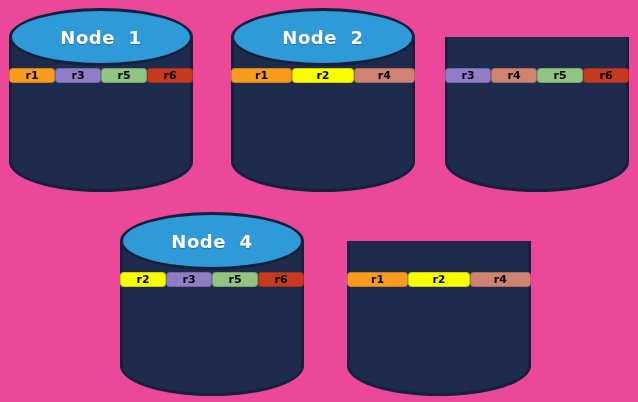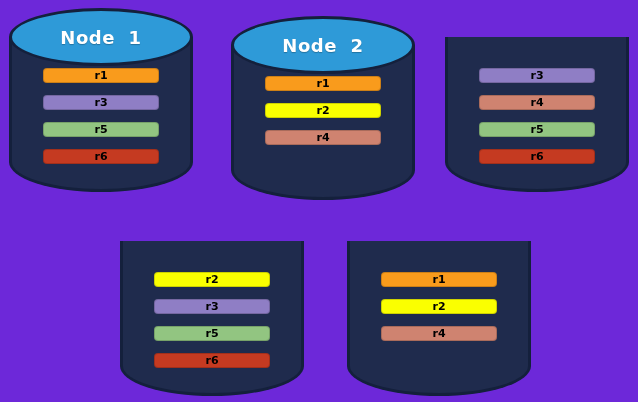--- a/index.html
+++ b/index.html
@@ -53,64 +53,64 @@
     word-spacing: 7px;
     letter-spacing: 0.5px;
     text-shadow: 0 1px 1px rgba(0,0,0,0.25);
   }
   .bars {
     position: absolute;
     left: 0;
     right: 0;
     top: 60px;
     display: flex;
-    flex-direction: column;
+    flex-direction: row;
     align-items: center;
-    gap: 12px;
+    gap: 0;
   }
   .bar {
     width: 116px;
     height: 15px;
     border-radius: 4px;
     border: 1px solid rgba(0,0,0,0.18);
     box-sizing: border-box;
     display: flex;
     align-items: center;
     justify-content: center;
     font-size: 11px;
     font-weight: bold;
     color: #000000;
     line-height: 1;
   }
 </style>
 </head>
 <body>
 
-<div id="canvas" style="background: #6d28d9;">
+<div id="canvas" style="background: #ec4899;">
     <div class="node" style="left: 9px; top: 8px; --body-fill: #1F2B4D; --cyl-border: #14203C; --top-fill: #2E9AD8; --title-color: #FFFFFF;">
     <div class="cyl-body"></div>
     <div class="cyl-top">
       <span class="node-title">Node 1</span>
     </div>
     <div class="bars">
         <div class="bar" style="background: rgb(249, 155, 28);">
           <span>r1</span>
         </div>
         <div class="bar" style="background: rgb(143, 126, 197);">
           <span>r3</span>
         </div>
         <div class="bar" style="background: rgb(146, 197, 129);">
           <span>r5</span>
         </div>
         <div class="bar" style="background: rgb(197, 58, 33);">
           <span>r6</span>
         </div>
       </div>
   </div>
-    <div class="node" style="left: 231px; top: 16px; --body-fill: #1F2B4D; --cyl-border: #14203C; --top-fill: #2E9AD8; --title-color: #FFFFFF;">
+    <div class="node" style="left: 231px; top: 8px; --body-fill: #1F2B4D; --cyl-border: #14203C; --top-fill: #2E9AD8; --title-color: #FFFFFF;">
     <div class="cyl-body"></div>
     <div class="cyl-top">
       <span class="node-title">Node 2</span>
     </div>
     <div class="bars">
         <div class="bar" style="background: rgb(249, 155, 28);">
           <span>r1</span>
         </div>
         <div class="bar" style="background: rgb(250, 255, 0);">
           <span>r2</span>
@@ -132,20 +132,23 @@
         <div class="bar" style="background: rgb(146, 197, 129);">
           <span>r5</span>
         </div>
         <div class="bar" style="background: rgb(197, 58, 33);">
           <span>r6</span>
         </div>
       </div>
   </div>
     <div class="node" style="left: 120px; top: 212px; --body-fill: #1F2B4D; --cyl-border: #14203C; --top-fill: #2E9AD8; --title-color: #FFFFFF;">
     <div class="cyl-body"></div>
+    <div class="cyl-top">
+      <span class="node-title">Node 4</span>
+    </div>
     <div class="bars">
         <div class="bar" style="background: rgb(250, 255, 0);">
           <span>r2</span>
         </div>
         <div class="bar" style="background: rgb(143, 126, 197);">
           <span>r3</span>
         </div>
         <div class="bar" style="background: rgb(146, 197, 129);">
           <span>r5</span>
         </div>

